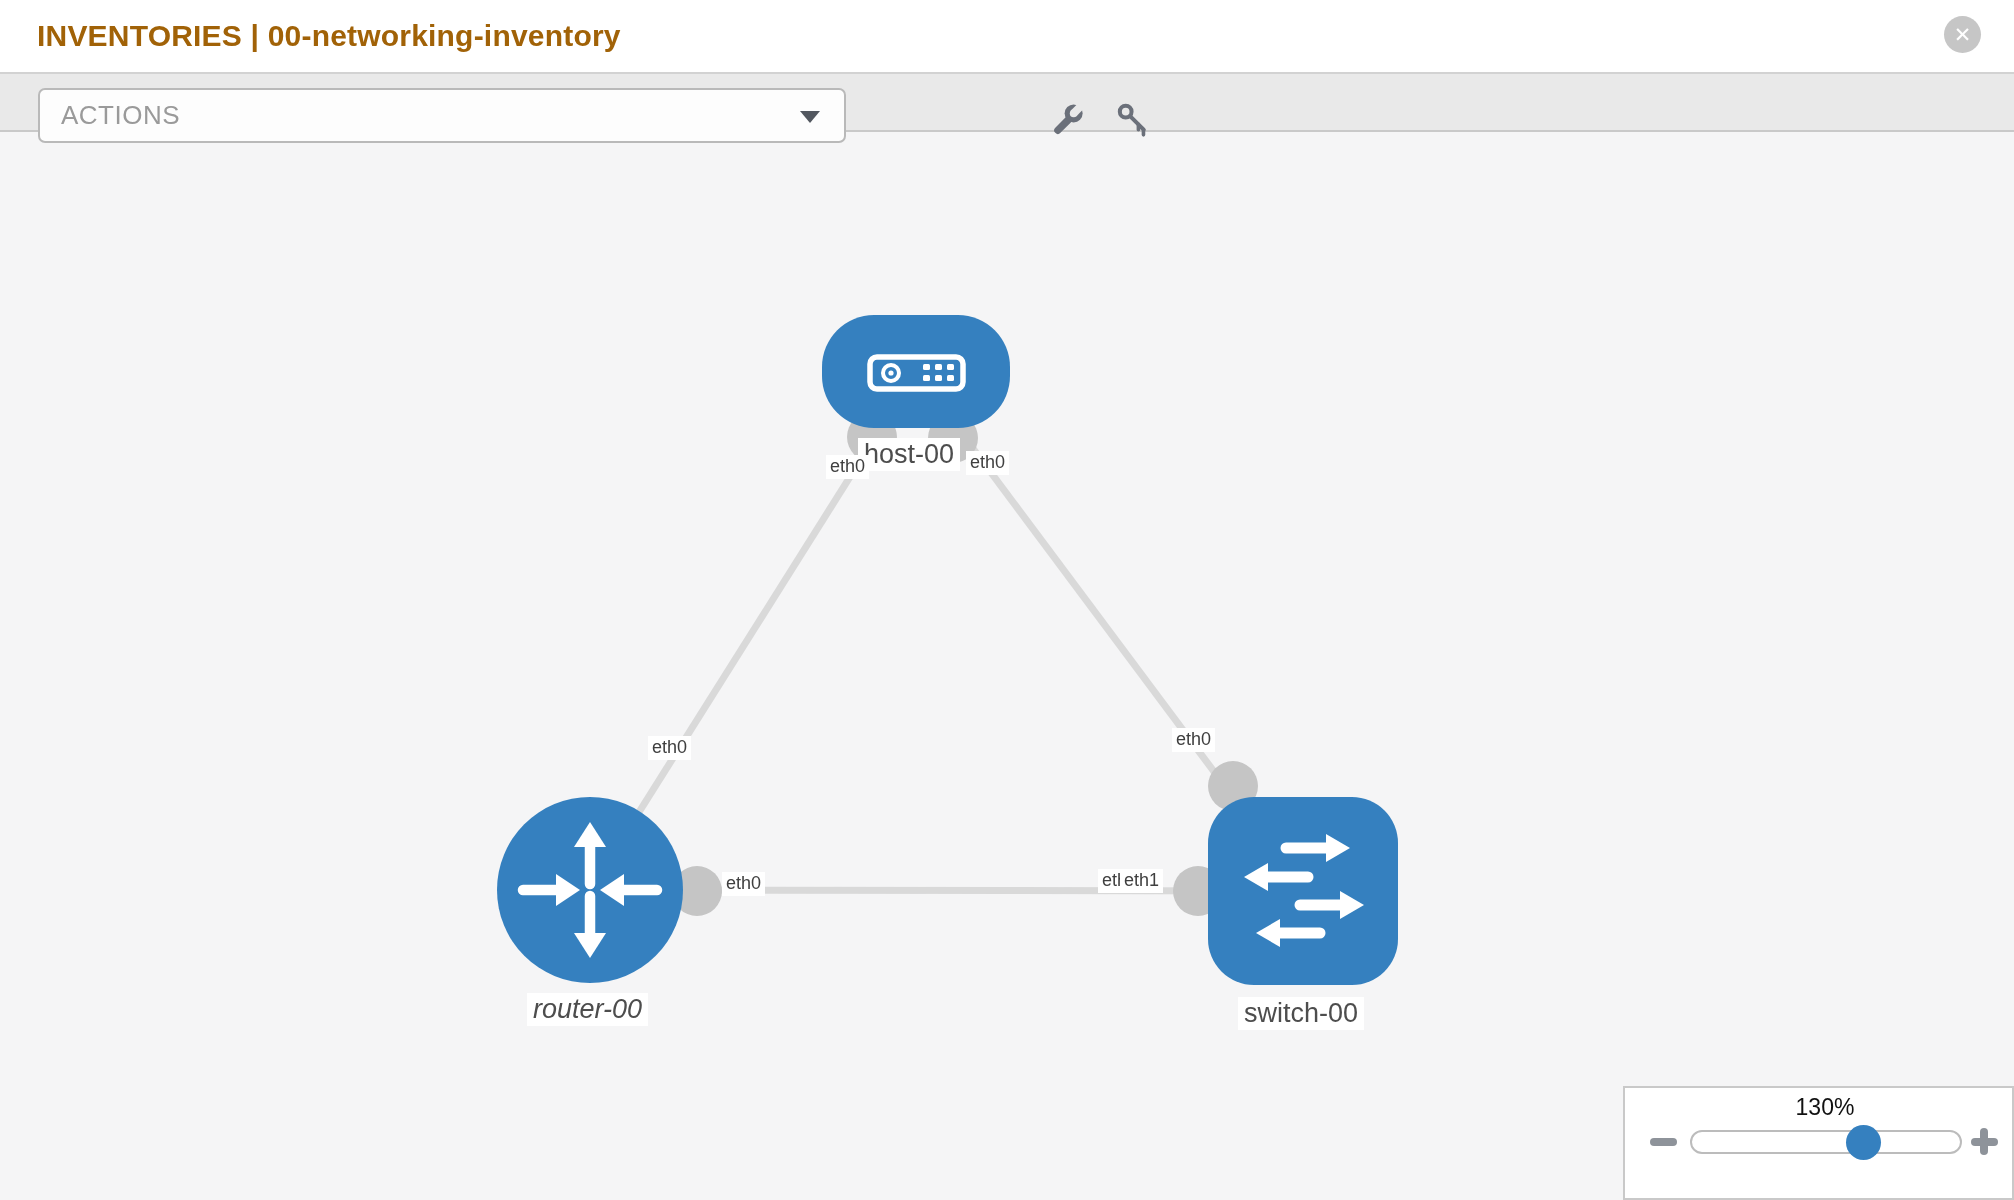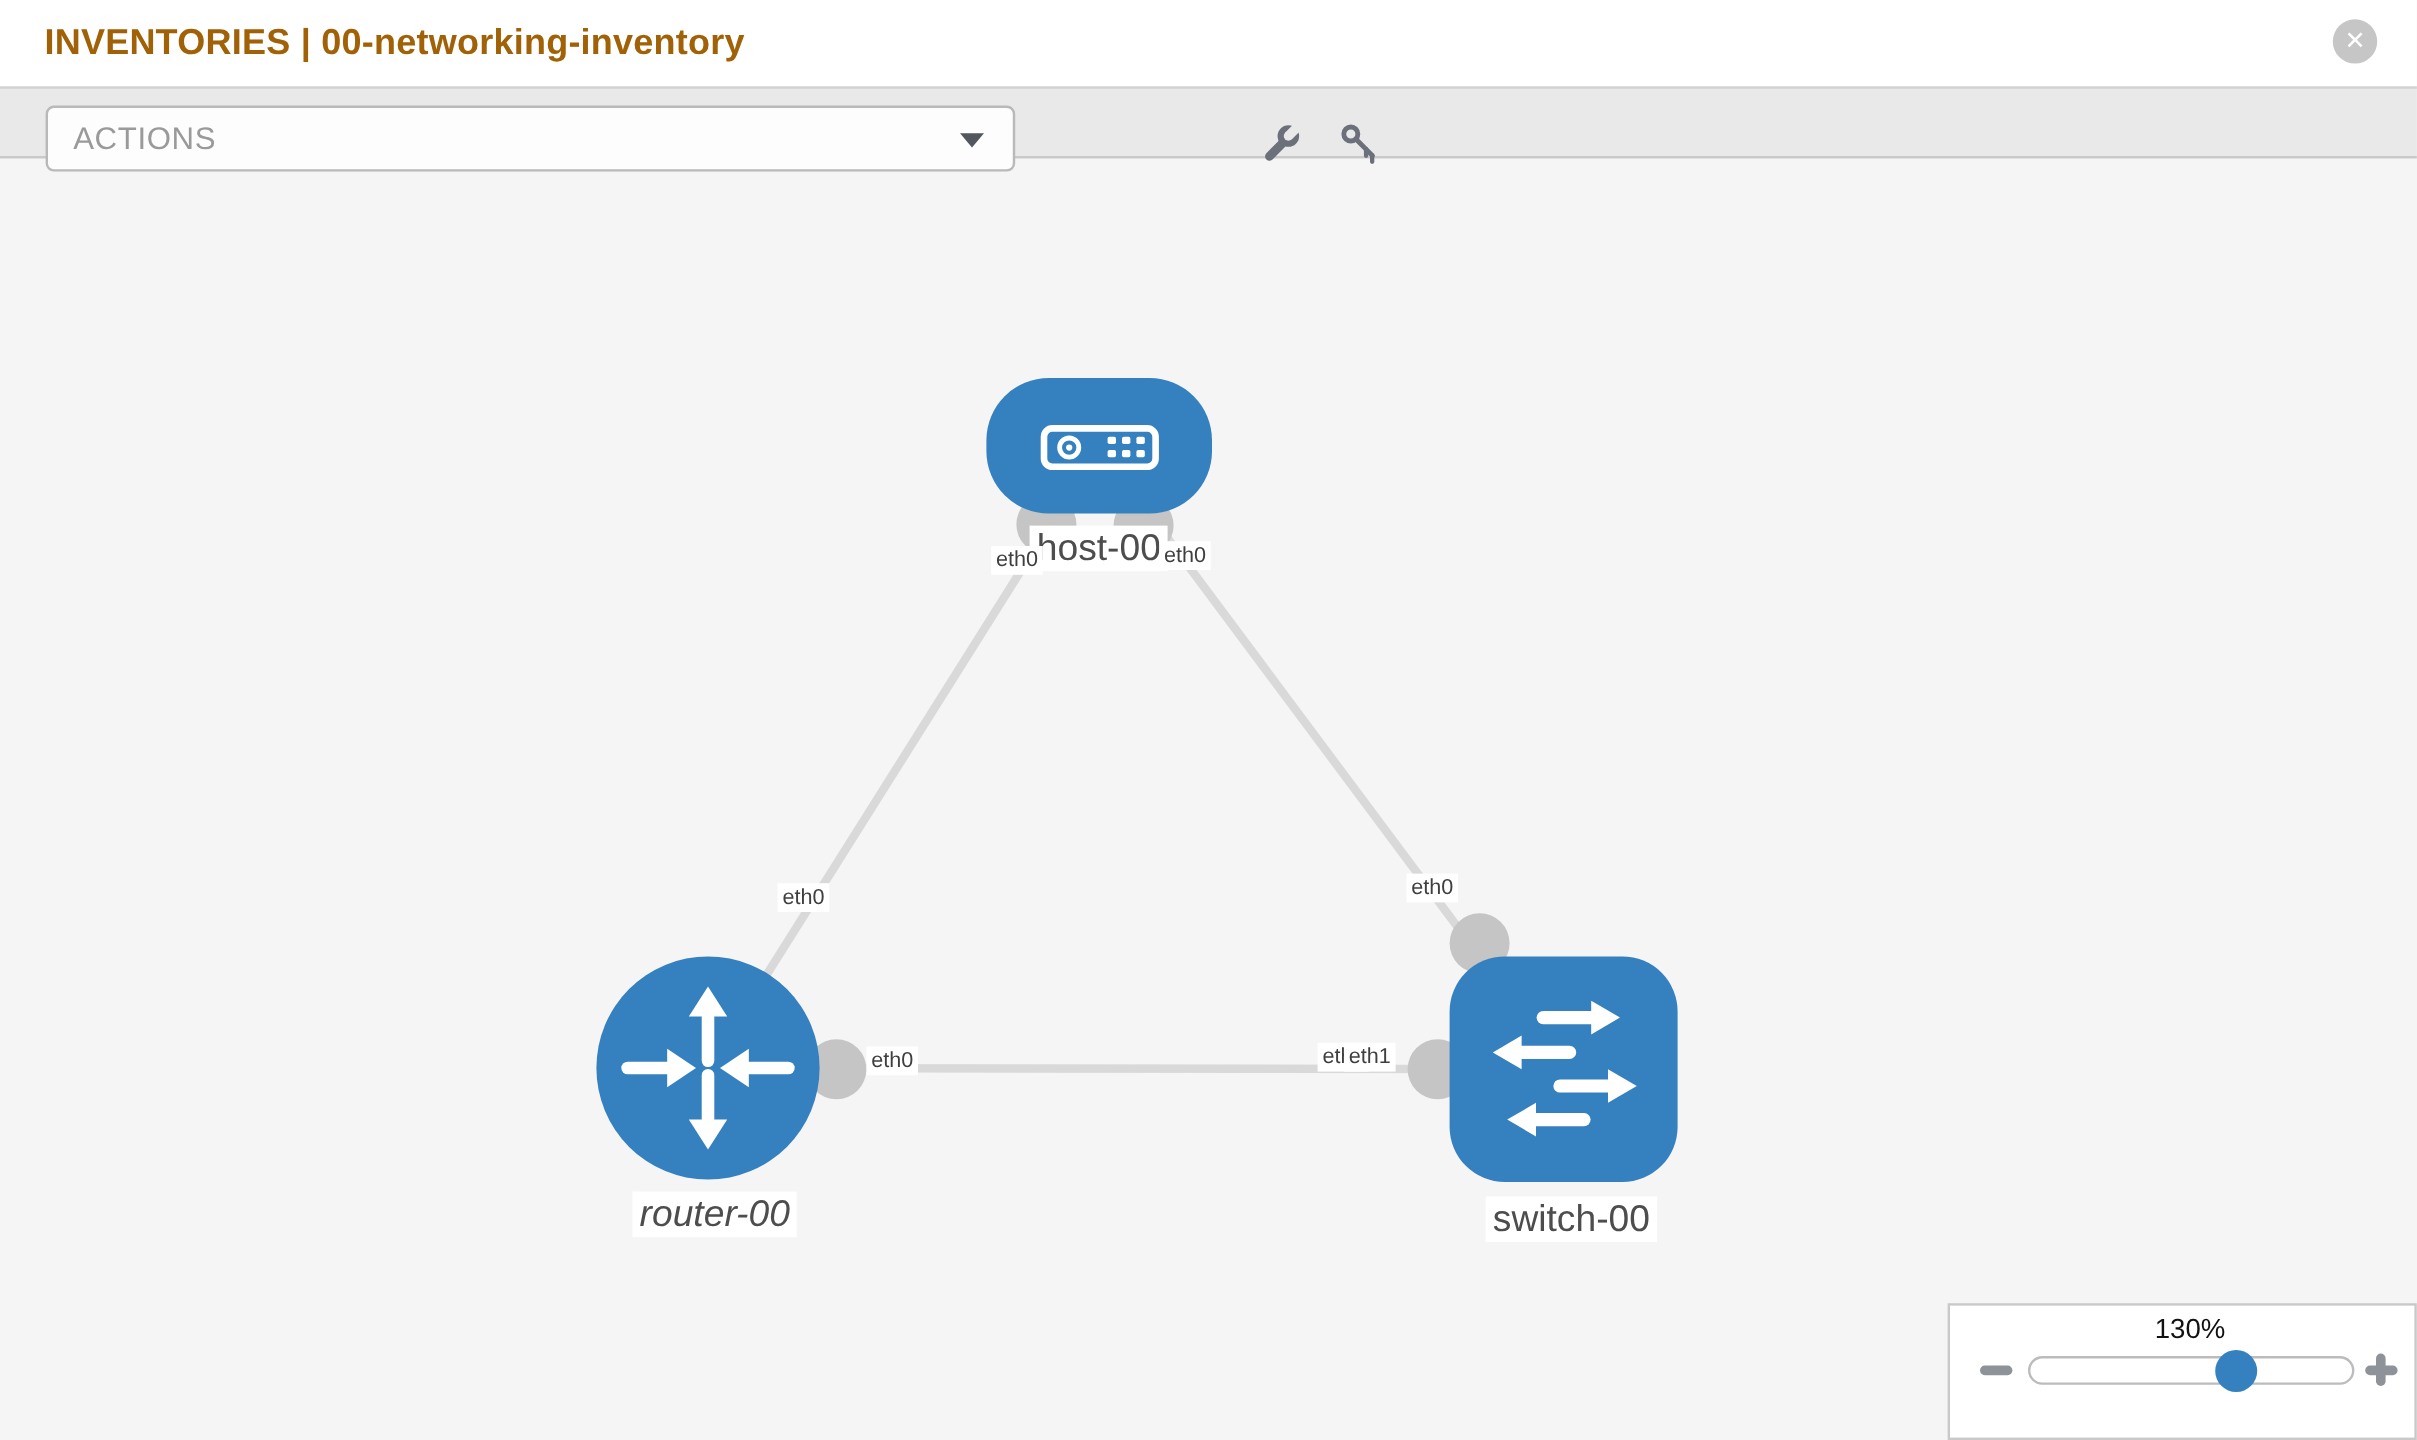--- a/index.html
+++ b/index.html
@@ -44,21 +44,21 @@
   .caret{
     position:absolute;right:24px;top:21px;width:0;height:0;
     border-left:10px solid transparent;border-right:10px solid transparent;
     border-top:12px solid #52575f;
   }
   .tool-icon{position:absolute;top:27px;width:36px;height:36px;cursor:pointer;}
   
   .topo-svg{position:absolute;left:0;top:0;z-index:1;}
   .nlabel{
     position:absolute;z-index:10;background:#ffffff;color:#4d4d4d;
-    font-size:31px;line-height:1.15;padding:1px 6px;white-space:nowrap;
+    font-size:27px;line-height:1.15;padding:1px 6px;white-space:nowrap;
   }
   .plabel{
     position:absolute;z-index:11;background:#ffffff;color:#3f3f3f;
     font-size:18px;line-height:1.2;padding:1px 4px;white-space:nowrap;
   }
   .overlap-wrap{position:absolute;z-index:11;width:74px;height:26px;}
   .overlap-wrap span{
     position:absolute;top:0;background:#ffffff;color:#3f3f3f;
     font-size:18px;line-height:1.2;padding:1px 4px;white-space:nowrap;
   }

